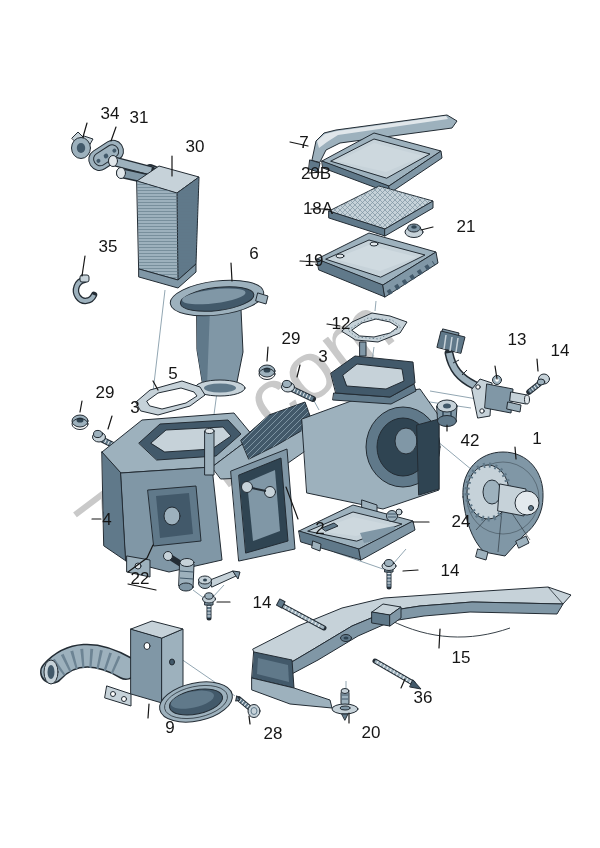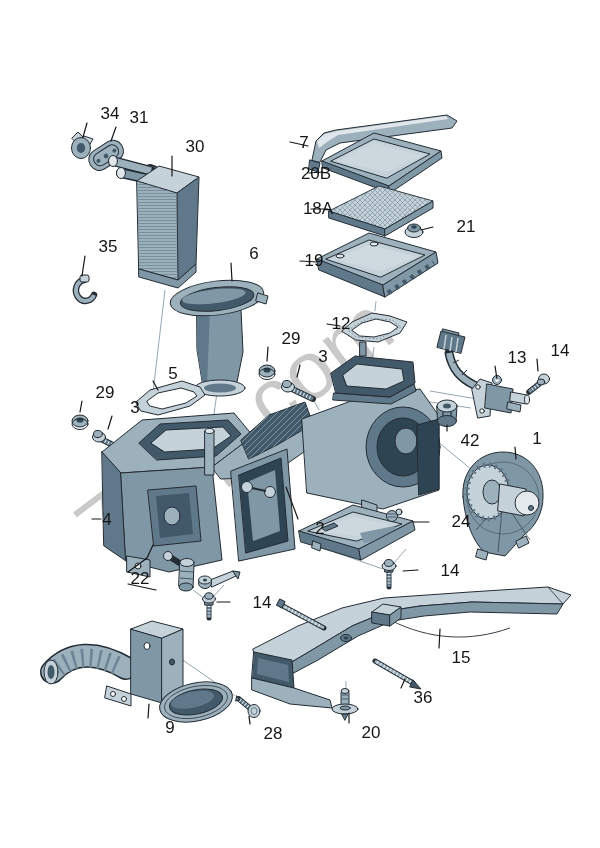--- a/index.html
+++ b/index.html
@@ -450,21 +450,21 @@
   <div class="co" style="left:85px;top:246px">35</div>
   <div class="co" style="left:231px;top:253px">6</div>
   <div class="co" style="left:281px;top:142px">7</div>
   <div class="co" style="left:293px;top:173px">20B</div>
   <div class="co" style="left:295px;top:208px">18A</div>
   <div class="co" style="left:443px;top:226px">21</div>
   <div class="co" style="left:291px;top:260px">19</div>
   <div class="co" style="left:318px;top:323px">12</div>
   <div class="co" style="left:268px;top:338px">29</div>
   <div class="co" style="left:300px;top:356px">3</div>
-  <div class="co" style="left:494px;top:357px">13</div>
+  <div class="co" style="left:494px;top:339px">13</div>
   <div class="co" style="left:537px;top:350px">14</div>
   <div class="co" style="left:82px;top:392px">29</div>
   <div class="co" style="left:112px;top:407px">3</div>
   <div class="co" style="left:150px;top:373px">5</div>
   <div class="co" style="left:447px;top:440px">42</div>
   <div class="co" style="left:514px;top:438px">1</div>
   <div class="co" style="left:84px;top:519px">4</div>
   <div class="co" style="left:297px;top:528px">2</div>
   <div class="co" style="left:438px;top:521px">24</div>
   <div class="co" style="left:427px;top:570px">14</div>

